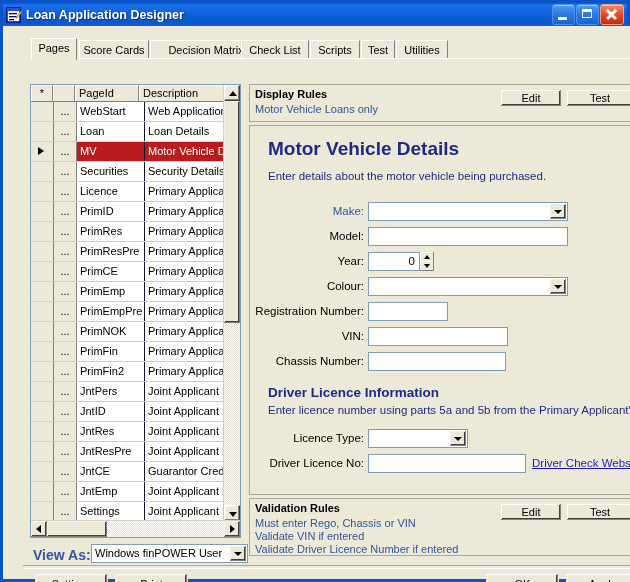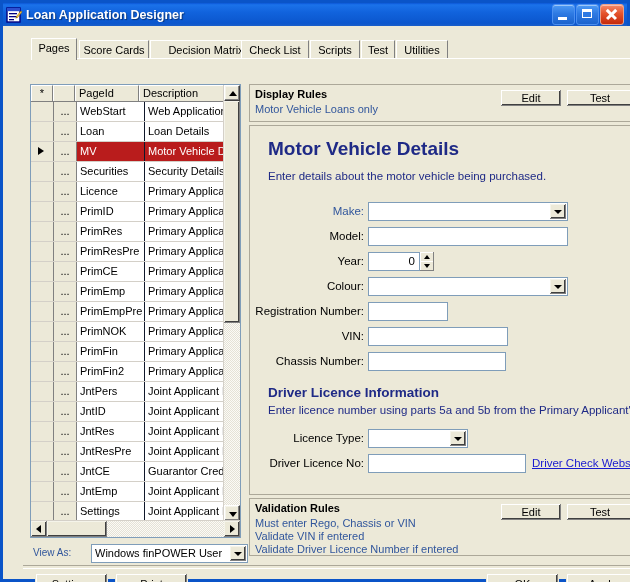--- a/index.html
+++ b/index.html
@@ -161,21 +161,21 @@
   .sbthumbh{
     position:absolute;top:0;height:16px;box-sizing:border-box;background:#ece9d8;
     box-shadow:inset -1px -1px 0 #808080, inset 1px 1px 0 #f5f4ea, inset -2px -2px 0 #404040;
   }
 
   
   #viewas{
     position:absolute;left:10px;top:518px;width:215px;height:19px;
   }
   #viewas-label{
-    position:absolute;left:0;top:3px;font-size:10px;color:#31569c;
+    position:absolute;left:0;top:3px;font-size:14px;color:#31569c;font-weight:bold;
   }
   #viewas-combo{
     position:absolute;left:58px;top:0;width:157px;height:19px;box-sizing:border-box;
     border:1px solid #7f9db9;background:#fff;padding-left:42px;
   }
   #viewas-combo .val{
     position:absolute;left:3px;top:2px;font-size:11px;color:#000;white-space:nowrap;
   }
   .cbarrow{
     position:absolute;right:1px;top:1px;width:16px;height:15px;box-sizing:border-box;

